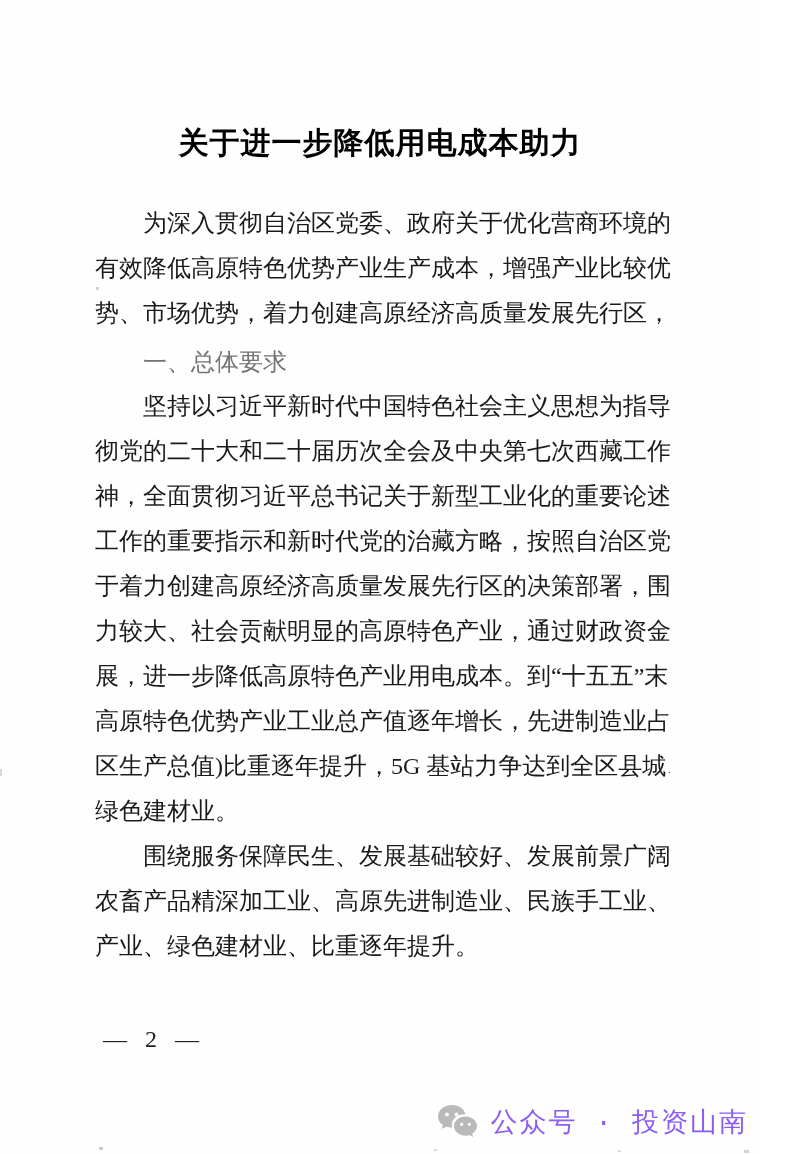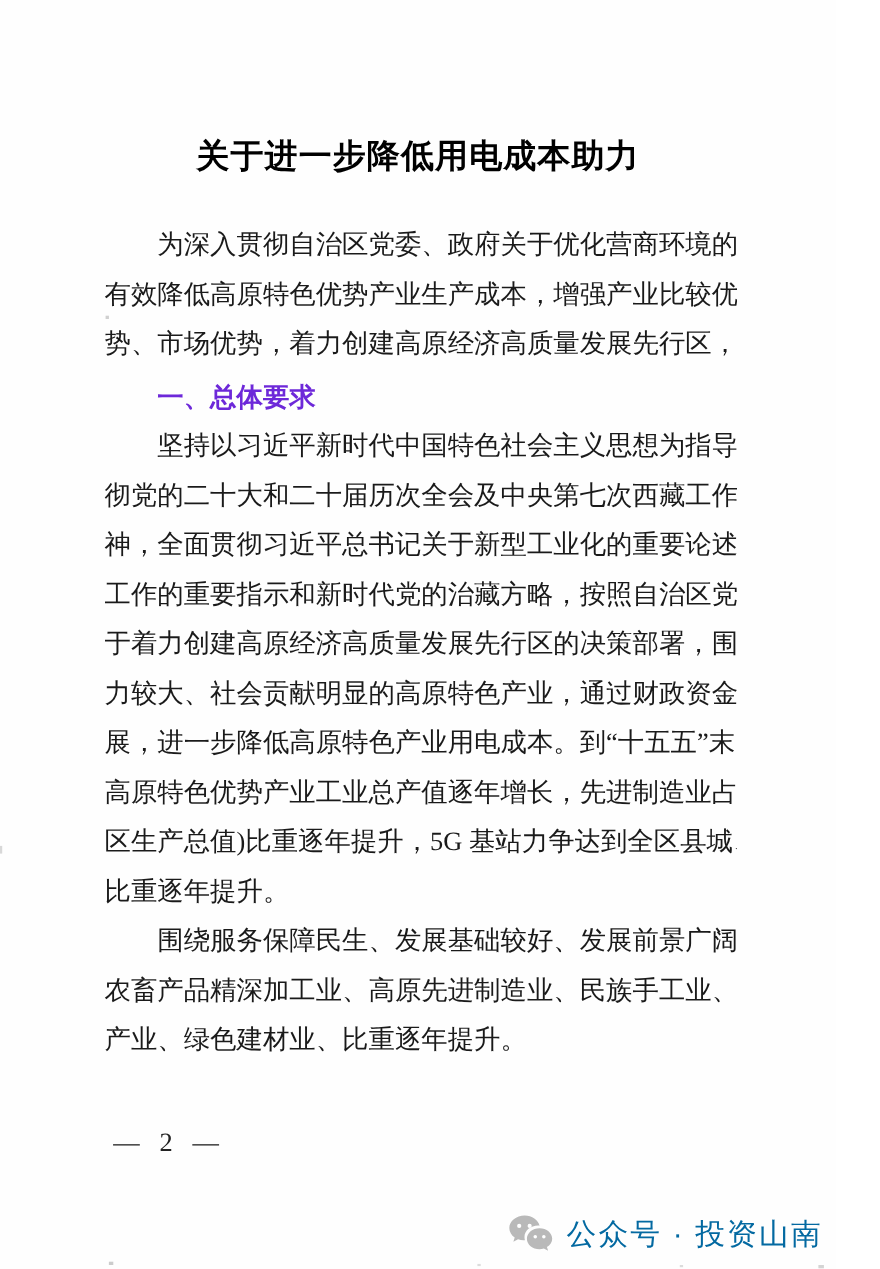--- a/index.html
+++ b/index.html
@@ -35,47 +35,47 @@
     text-align-last: justify;
     white-space: nowrap;
     overflow: hidden;
     height: 45px;
   }
   .para .line:first-child { text-indent: 2em; }
   .para .line:last-child { text-align-last: left; }
   .para-1 { margin-top: 37px; }
   .heading {
     font-family: "Liberation Sans", "DejaVu Sans", sans-serif;
-    font-weight: bold;
+    font-weight: normal;
     font-size: 24px;
     line-height: 45px;
     text-indent: 2em;
-    color: #6d28d9;
+    color: #737373;
   }
   .heading-1 { margin-top: 3px; }
   .heading-2 { margin-top: 5px; }
   .para-2 { margin-top: 0px; }
   .para-3 { margin-top: 0px; }
   .page-number {
     position: absolute;
     left: 103px;
     top: 1026px;
     font-size: 24px;
     letter-spacing: 6px;
     color: #222222;
   }
   .watermark {
     position: absolute;
     right: 12px;
     top: 1104px;
     display: flex;
     align-items: center;
     gap: 12px;
-    color: #0369a1;
-    font-family: Liberation Sans, sans-serif;
+    color: #8b5cf6;
+    font-family: Liberation Mono, monospace;
     font-size: 27px;
     letter-spacing: 2px;
   }
   .wechat-icon { width: 42px; height: 36px; display: block; }
   .speck { position: absolute; background: #aaaaaa; }
   .speck-a { left: 96px;  top: 287px;  width: 3px; height: 3px; opacity: .55; }
   .speck-b { left: 0px;   top: 769px;  width: 2px; height: 7px; opacity: .45; }
   .speck-c { left: 99px;  top: 1147px; width: 4px; height: 3px; opacity: .6; }
   .speck-d { left: 434px; top: 1149px; width: 3px; height: 2px; opacity: .4; }
   .speck-e { left: 618px; top: 1150px; width: 3px; height: 2px; opacity: .4; }
@@ -102,21 +102,21 @@
     <div class="para para-2">
         <div class="line">坚持以习近平新时代中国特色社会主义思想为指导，深入贯</div>
         <div class="line">彻党的二十大和二十届历次全会及中央第七次西藏工作座谈会精</div>
         <div class="line">神，全面贯彻习近平总书记关于新型工业化的重要论述、关于西藏</div>
         <div class="line">工作的重要指示和新时代党的治藏方略，按照自治区党委、政府关</div>
         <div class="line">于着力创建高原经济高质量发展先行区的决策部署，围绕增长潜</div>
         <div class="line">力较大、社会贡献明显的高原特色产业，通过财政资金撬动产业发</div>
         <div class="line">展，进一步降低高原特色产业用电成本。到“十五五”末，规模以上</div>
         <div class="line">高原特色优势产业工业总产值逐年增长，先进制造业占 GDP(地</div>
         <div class="line">区生产总值)比重逐年提升，5G 基站力争达到全区县城、乡镇及行</div>
-        <div class="line">比重逐年提升。</div>
+        <div class="line">绿色建材业。</div>
       </div>
 
 
     <div class="para para-3">
         <div class="line">围绕服务保障民生、发展基础较好、发展前景广阔，支持高原</div>
         <div class="line">农畜产品精深加工业、高原先进制造业、民族手工业、天然饮用水</div>
         <div class="line">产业、绿色建材业、比重逐年提升。</div>
       </div>
   </div>
 

